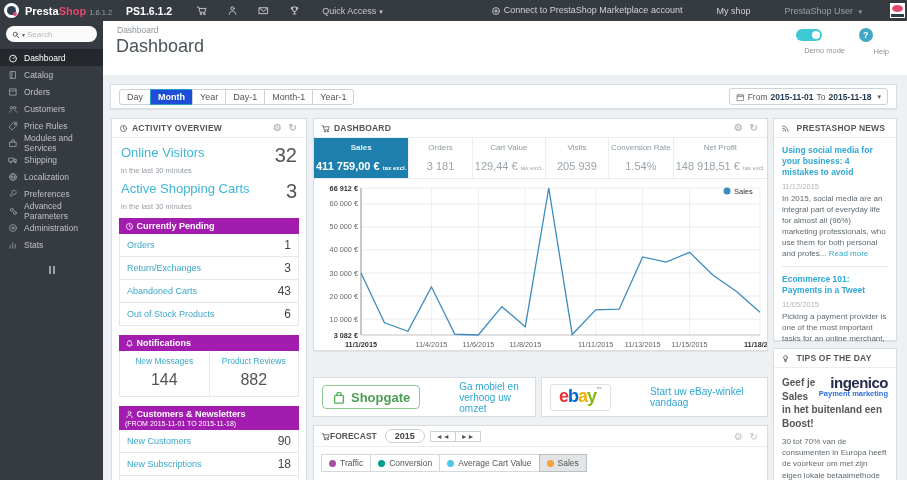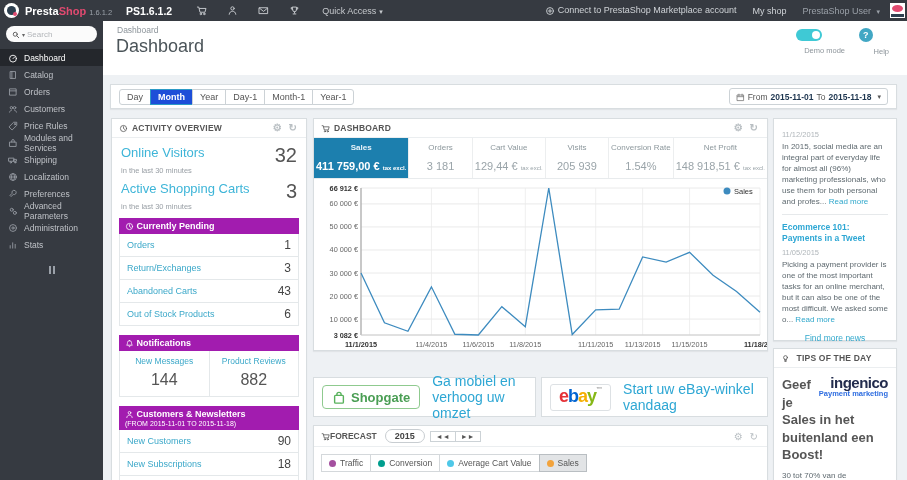--- a/index.html
+++ b/index.html
@@ -13,21 +13,21 @@
   .logo:before { content:""; position:absolute; left:3px; top:3px; width:9px; height:9px; border-radius:50%; background:#2e4050; }
   .logo:after { content:""; position:absolute; right:2px; bottom:2px; width:4px; height:4px; border-radius:50%; background:#e14a70; }
   .brand { font-size:11px; font-weight:bold; color:#fff; white-space:nowrap; }
   .brand .b2 { color:#e14a70; }
   .brand .ver { font-size:7.5px; font-weight:normal; color:#9aa0a8; margin-left:3px; }
   .pscode { font-size:10.5px; font-weight:bold; color:#fff; margin-left:14px; white-space:nowrap; }
   .tb-icons { display:flex; margin-left:14px; }
   .tb-icons .tbi { padding:0 10px; cursor:pointer; }
   .qa { color:#c6c9cd; font-size:9px; margin-left:12px; cursor:pointer; white-space:nowrap; }
   .caret { font-size:7px; margin-left:3px; }
-  .tb-right { margin-left:auto; display:flex; align-items:center; color:#cfd3d7; font-size:9px; white-space:nowrap; }
+  .tb-right { margin-left:auto; display:flex; align-items:center; color:#cfd3d7; font-size:9px; white-space:nowrap;gap:18px; }
   .tb-right > * { margin-left:16px; cursor:pointer; }
   .tb-right .user { color:#9aa0a8; }
   .avatar { width:15px; height:15px; background:#fff; margin:0 2px 0 10px; position:relative; overflow:hidden; }
   .avatar:before { content:""; position:absolute; left:2px; top:2px; width:11px; height:7px; border-radius:50%; background:#e14a70; }
   .avatar:after { content:""; position:absolute; left:1px; bottom:1px; right:1px; height:3px; background:#2e4050; }
 
   
   .sidebar { position:absolute; left:0; top:21px; width:103px; height:459px; background:#363a41; z-index:20; }
   .searchwrap { margin:5px 6px 7px; height:16px; background:#fbfbfb; border-radius:9px; display:flex; align-items:center; padding:0 6px; }
   .searchwrap .scaret { font-size:6px; color:#666; margin:0 2px; }
@@ -99,21 +99,21 @@
   .kpi.active .l { color:#eaf4fa; font-weight:bold; }
   .kpi.active .v { color:#fff; font-weight:bold; }
 
   
   .mod-card { position:absolute; background:#fff; border:1px solid #d8dde0; display:flex; align-items:center; gap:12px; padding:0 8px; height:40px; }
   .sg-card { left:313px; top:377px; width:223px; }
   .eb-card { left:541px; top:377px; width:227px; }
   .sg-badge { border:1px solid #8fca8f; border-radius:4px; padding:3px 9px; display:flex; align-items:center; gap:5px; color:#4a9e54; font-size:13px; font-weight:bold; cursor:pointer; }
   .eb-badge { border:1px solid #dde1e4; border-radius:3px; padding:1px 8px 3px; font-size:18px; font-weight:bold; letter-spacing:-1px; cursor:pointer; background:#fff; }
   .eb-badge .tm { font-size:6px; color:#999; letter-spacing:0; vertical-align:top; }
-  .mod-link { color:#2ea7d4; font-size:14px; cursor:pointer; }
+  .mod-link { color:#2ea7d4; font-size:10px; cursor:pointer;margin-left:27px; }
 
   
   .forecast { left:313px; top:425px; width:455px; height:100px; }
   .fhead { display:flex; align-items:center; padding:3px 7px; border-bottom:1px solid #ebeef0; }
   .ftitle { font-size:8.5px; font-weight:bold; color:#555; margin-right:8px; }
   .year-pill { border:1px solid #c8cdd1; border-radius:9px; padding:1px 9px; font-weight:bold; font-size:9px; color:#444; cursor:pointer; }
   .fnav { display:flex; margin-left:6px; }
   .fnav span { border:1px solid #ccd2d6; background:#fff; padding:1px 5px; font-size:7px; color:#555; margin-left:-1px; cursor:pointer; }
   .fhead .ptools { margin-left:auto; }
   .toggles { display:flex; padding:7px 8px; }
@@ -128,21 +128,21 @@
   .art-date { font-size:7.5px; color:#b0b6ba; margin:4px 0 2px; }
   .art-x { font-size:8px; color:#5f6a70; line-height:1.38; }
   .read-more { color:#31a8cc; cursor:pointer; }
   .art-sep { border:none; border-top:1px solid #e6e9eb; margin:7px 0; }
   .find-more { text-align:center; color:#31a8cc; font-size:8.5px; margin-top:8px; cursor:pointer; }
   .tips { left:773px; top:348px; width:124px; height:200px; }
   .tips-body { padding:8px; }
   .ing-logo { float:right; text-align:right; width:72px; cursor:pointer; }
   .ing1 { font-size:15px; font-weight:bold; color:#232c4d; letter-spacing:-.5px; line-height:.9; }
   .ing2 { font-size:7.5px; font-weight:bold; color:#2e6de0; line-height:1.05; }
-  .tip-headline { font-weight:bold; font-size:13px; color:#555; line-height:1.35; margin-bottom:6px; }
+  .tip-headline { font-weight:bold; font-size:10px; color:#555; line-height:1.35; margin-bottom:6px; }
   .tip-text { clear:both; font-size:8px; color:#5f6a70; line-height:1.4; margin-top:4px; }
   .chartwrap { position:relative; }
 </style>
 </head>
 <body>
 
 <div class="topbar">
   <div class="logo"></div>
   <div class="brand"><span>Presta</span><span class="b2">Shop</span><span class="ver">1.6.1.2</span></div>
   <div class="pscode">PS1.6.1.2</div>
@@ -509,22 +509,27 @@
         <span>Average Cart Value</span>
       </span>
       <span class="toggle active">
         <span class="dot" style="background:#f2a33c"></span>
         <span>Sales</span>
       </span>
     </div>
 </div>
 
 <div class="panel news">
+  <div class="phead"><span id="rss-ic"><svg class="ic" width="9" height="9" viewBox="0 0 16 16" fill="none" stroke="#555" stroke-width="1.4" stroke-linecap="round" stroke-linejoin="round">
+          <circle cx="3.8" cy="12.2" r="1" fill="currentColor" stroke="none"></circle>
+          <path d="M3 7.5a5.5 5.5 0 0 1 5.5 5.5M3 3.5a9.5 9.5 0 0 1 9.5 9.5"></path>
+        </svg> </span><span>PRESTASHOP NEWS</span></div>
   <div class="news-body" id="news-body">
       <div>
+        <div class="art-title">Using social media for your business: 4 mistakes to avoid</div>
         <div class="art-date">11/12/2015</div>
         <div class="art-x"><span>In 2015, social media are an integral part of everyday life for almost all (96%) marketing professionals, who use them for both personal and profes...</span> <span class="read-more">Read more</span></div>
       </div>
       <hr class="art-sep">
       <div>
         <div class="art-title">Ecommerce 101: Payments in a Tweet</div>
         <div class="art-date">11/05/2015</div>
         <div class="art-x"><span>Picking a payment provider is one of the most important tasks for an online merchant, but it can also be one of the most difficult. We asked some o...</span> <span class="read-more">Read more</span></div>
       </div>
       <div class="find-more">Find more news</div>

